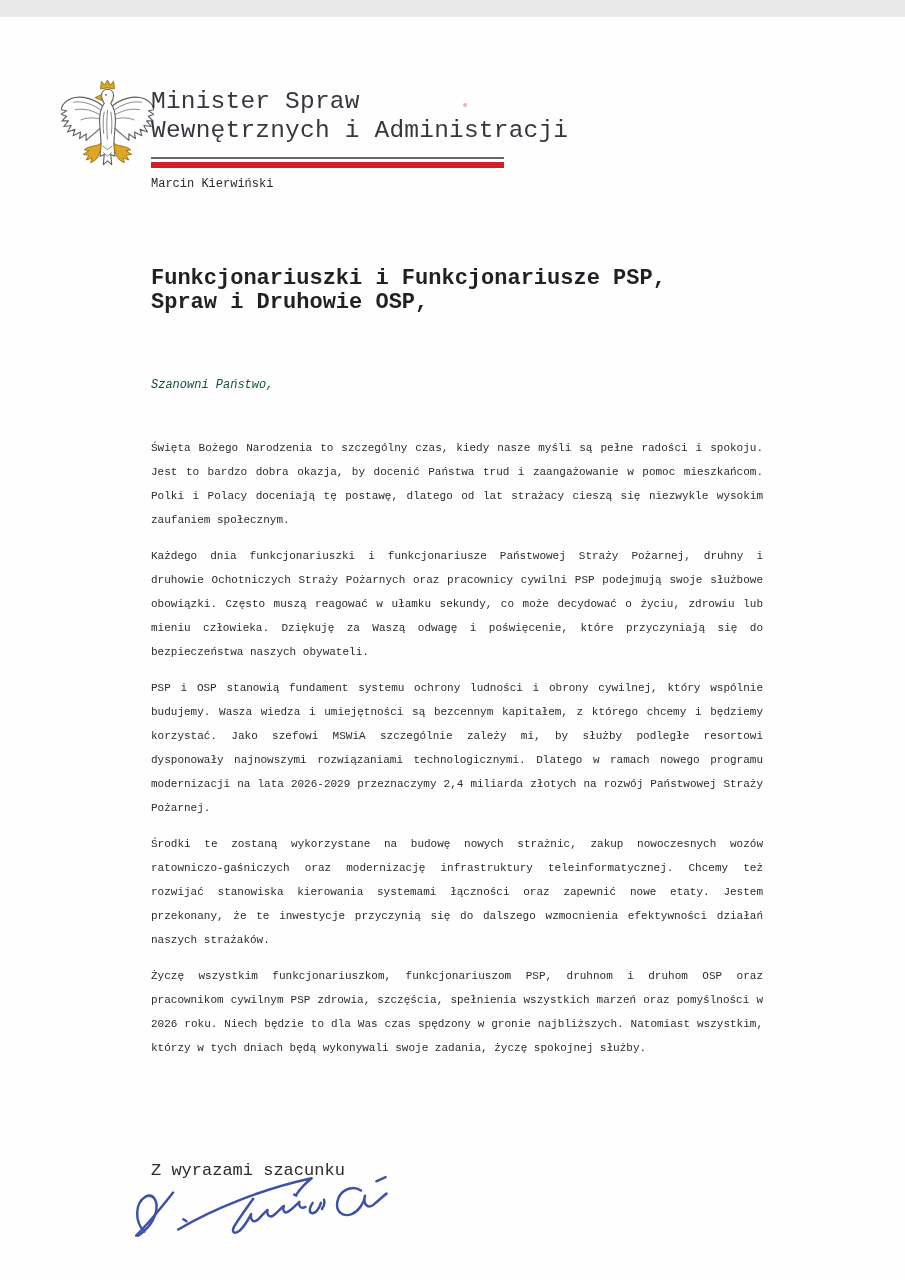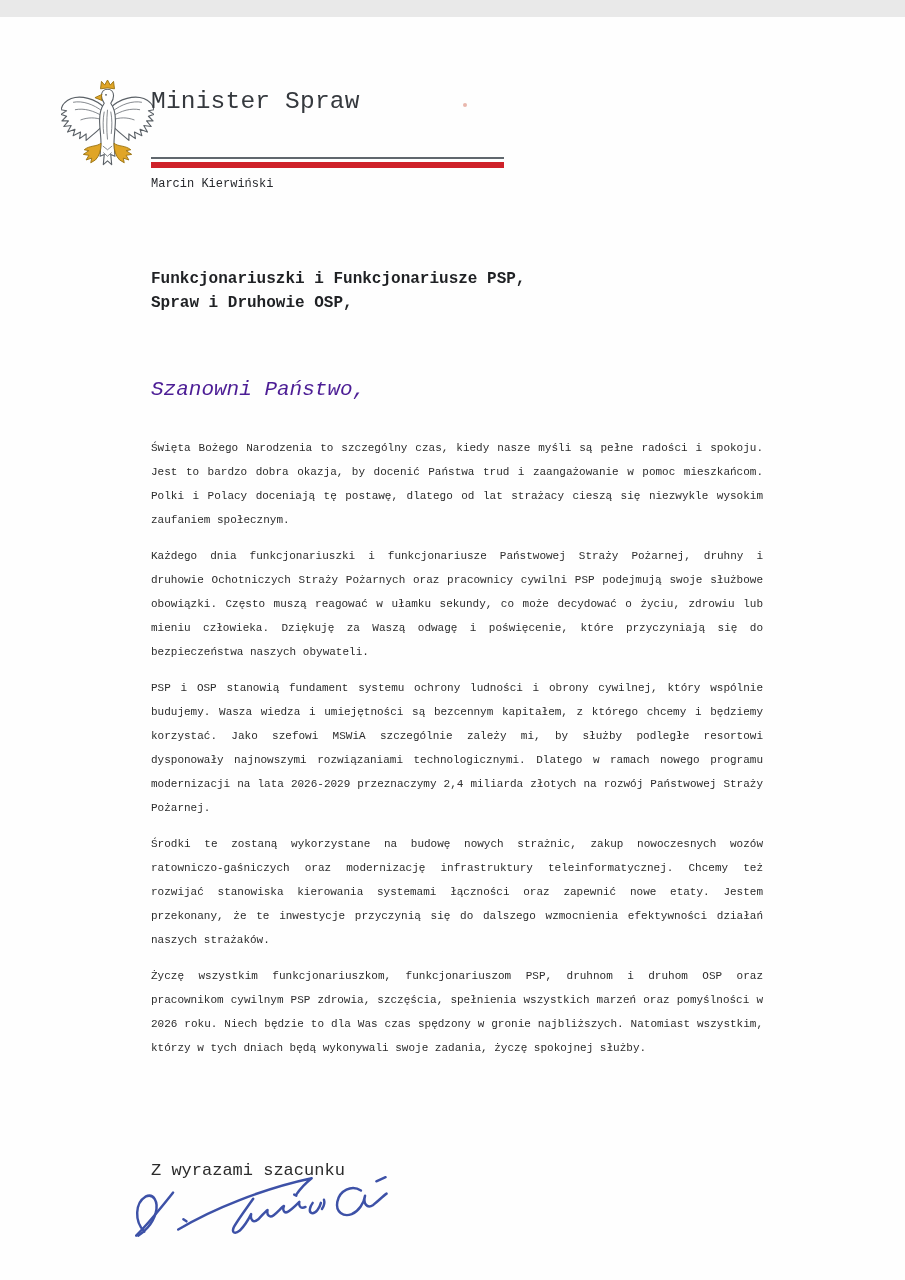--- a/index.html
+++ b/index.html
@@ -12,23 +12,23 @@
   .ministry{
     position:absolute;left:151px;top:70px;width:420px;
     font-size:24.5px;line-height:29px;color:#35393e;letter-spacing:.2px;
   }
   .flag-bar{position:absolute;left:151px;top:140px;width:353px;}
   .flag-gray{height:2px;background:#60676d;margin-bottom:3px;}
   .flag-red{height:6px;background:#ce2129;}
   .minister-name{position:absolute;left:151px;top:160px;font-size:12px;color:#26282c;}
   .addressees{
     position:absolute;left:151px;top:250px;
-    font-size:16px;line-height:24px;font-weight:bold;color:#1f2124;
+    font-size:22px;line-height:24px;font-weight:bold;color:#1f2124;
   }
-  .salutation{position:absolute;left:151px;top:361px;font-size:21px;font-style:italic;color:#4c1d95;}
+  .salutation{position:absolute;left:151px;top:361px;font-size:12px;font-style:italic;color:#14532d;}
   .letter-body{
     position:absolute;left:151px;top:419px;width:612px;
     font-size:11px;line-height:24px;text-align:justify;color:#2b2b2b;
   }
   .letter-body p{margin:0 0 12px 0;}
   .closing{position:absolute;left:151px;top:1144px;font-size:17px;color:#2b2b2b;}
   .signature{position:absolute;left:130px;top:1150px;width:272px;height:82px;}
   .speck{position:absolute;left:463px;top:86px;width:4px;height:4px;border-radius:50%;background:#e9b7ad;}
 </style>
 </head>
@@ -60,20 +60,21 @@
         <path d="M44,17.5 L36.5,21 L44,24 C43.2,22 43.2,19.5 44,17.5 Z"></path>
 
         <path d="M42.5,11.5 L43.5,3.5 L47,7.5 L50,2 L53,7.5 L56.5,3.5 L57.5,11.5 Q50,9.5 42.5,11.5 Z"></path>
       </g>
       <circle cx="48.4" cy="18" r="1" fill="#555a5f"></circle>
     </svg>
   </div>
 
   <div class="ministry">
     <div>Minister Spraw</div>
+    <div>Wewnętrznych i Administracji</div>
   </div>
 
   <div class="flag-bar">
     <div class="flag-gray"></div>
     <div class="flag-red"></div>
   </div>
 
   <div class="minister-name">Marcin Kierwiński</div>
 
   <div class="speck"></div>

